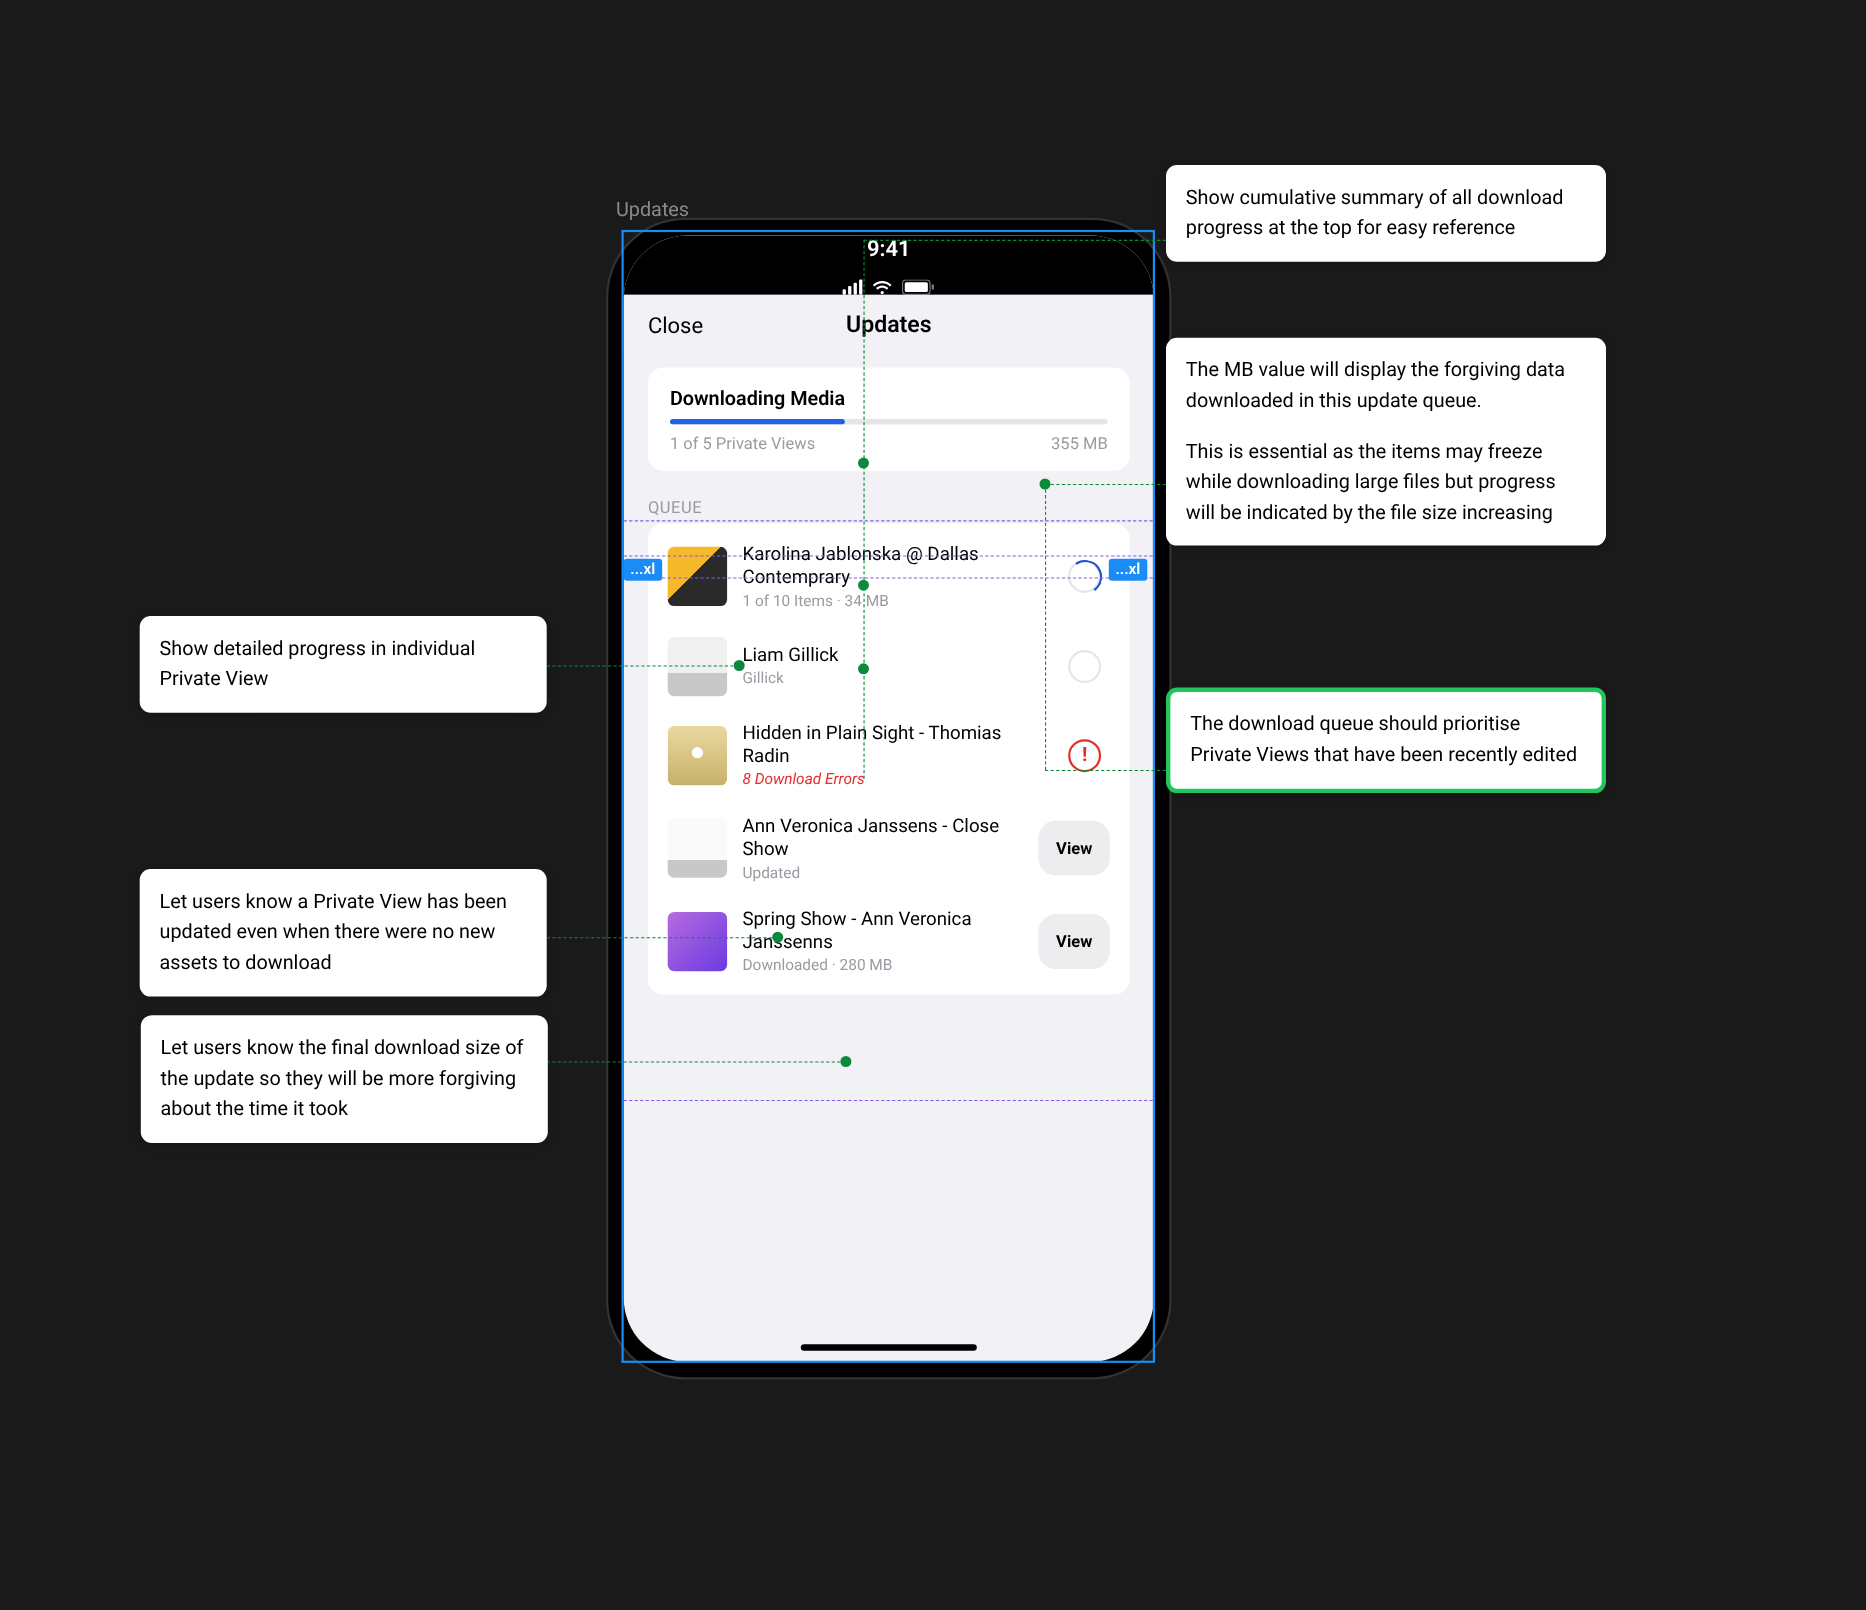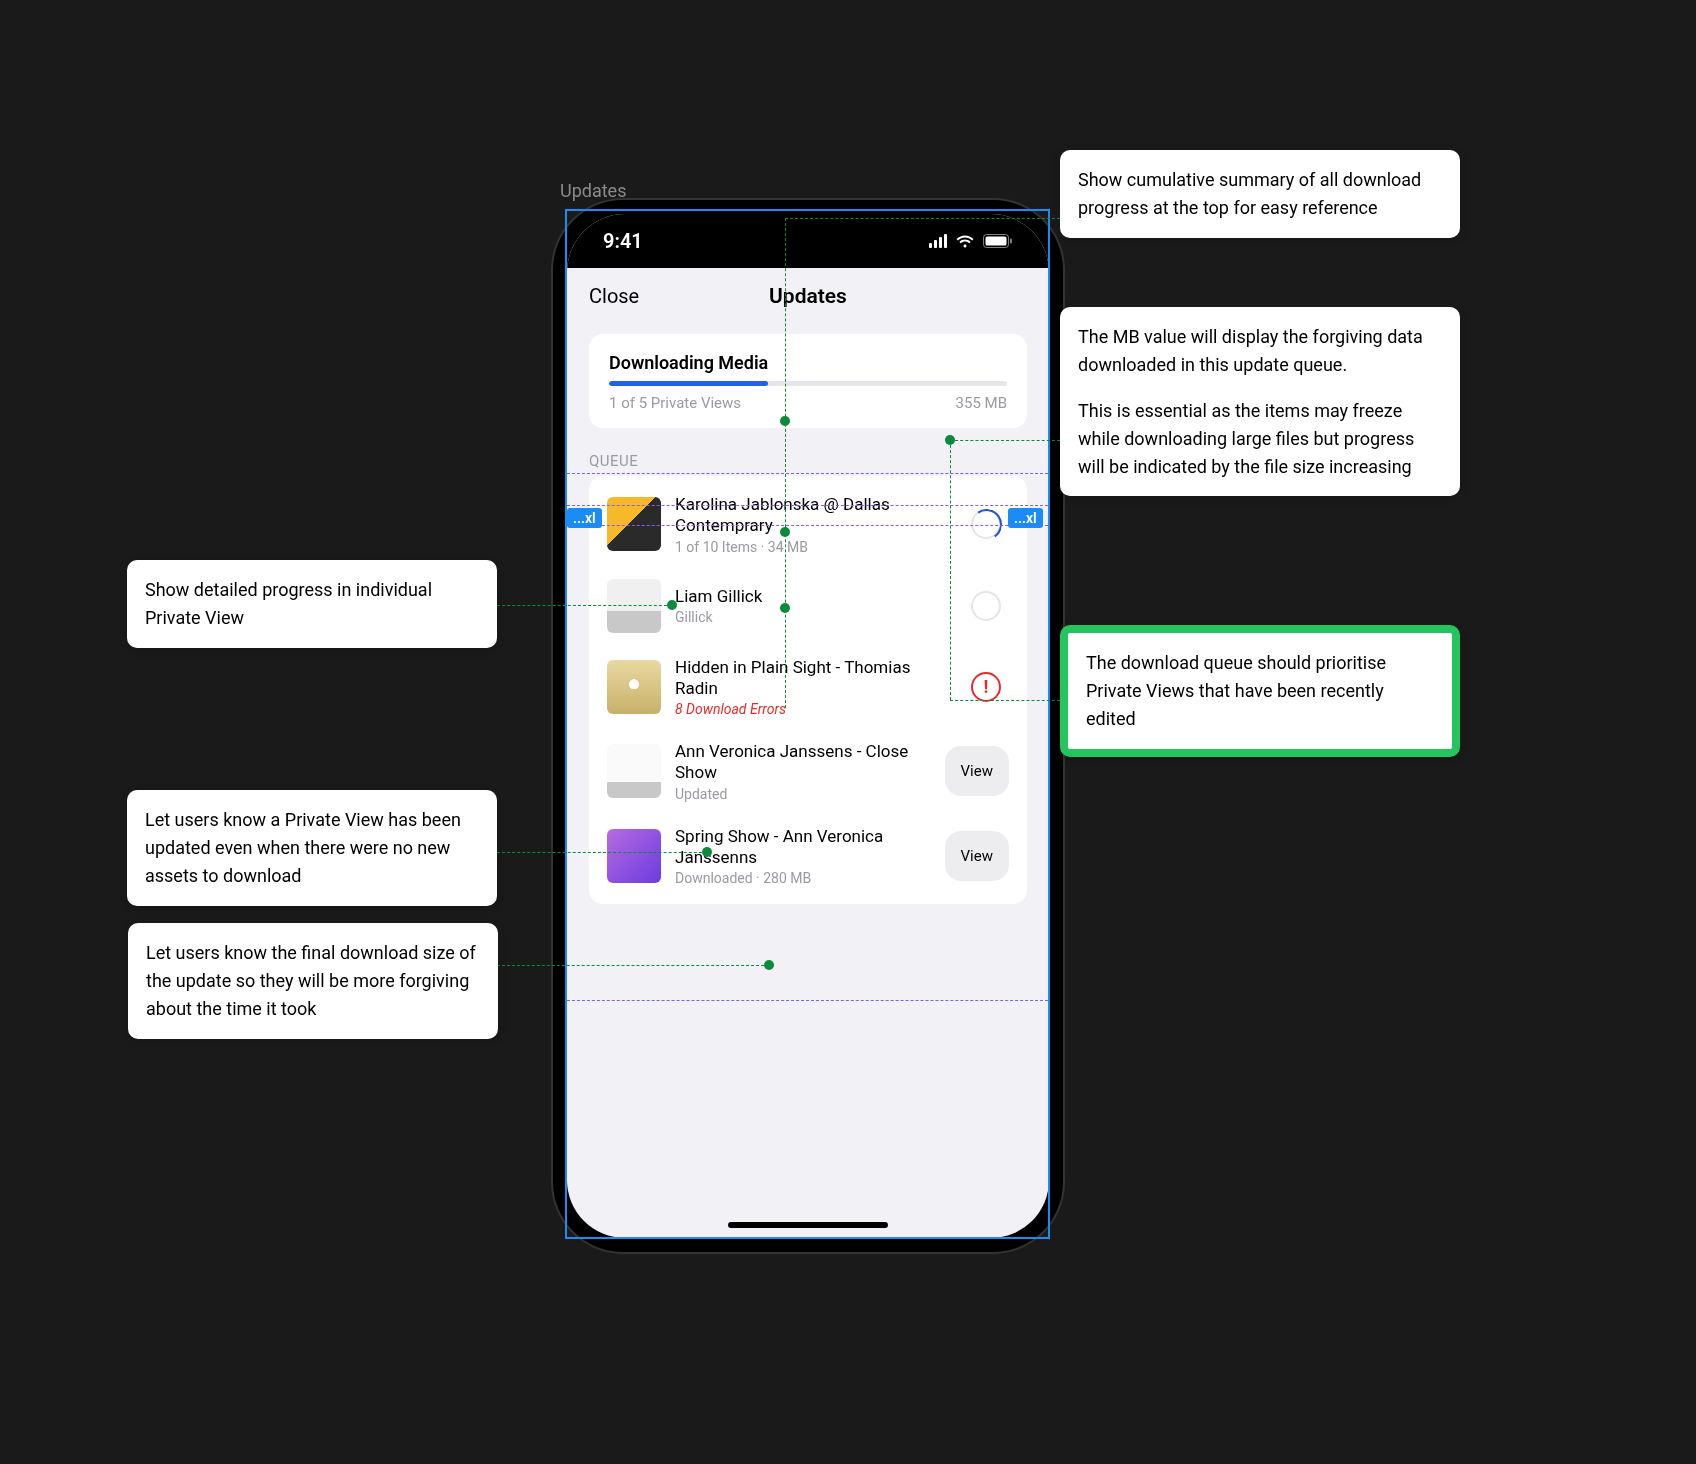--- a/index.html
+++ b/index.html
@@ -5,21 +5,21 @@
 * { box-sizing: border-box; margin: 0; padding: 0; }
 body { background: #1a1a1a; font-family: -apple-system, BlinkMacSystemFont, "Segoe UI", Roboto, Helvetica, Arial, sans-serif; width: 1696px; height: 1464px; position: relative; overflow: hidden; }
 
 .canvas-label { position: absolute; left: 560px; top: 180px; color: #8a8a8a; font-size: 18px; }
 
 
 .phone-frame { position: absolute; left: 553px; top: 200px; width: 510px; height: 1052px; background: #000; border-radius: 70px; padding: 14px; box-shadow: 0 0 0 2px #333; }
 .phone-screen { width: 100%; height: 100%; background: #f2f2f6; border-radius: 58px; overflow: hidden; position: relative; }
 
 
-.status-bar { height: 54px; background: #000; display: flex; justify-content: space-between; align-items: center; padding: 0 36px; color: #fff; }
+.status-bar { height: 54px; background: #000; display: flex; justify-content: space-between; align-items: center; padding: 0 36px; color: #fff; flex-direction: column; }
 .status-time { font-weight: 600; font-size: 20px; }
 .status-icons { display: flex; align-items: center; gap: 8px; }
 .signal-bars { display: inline-flex; align-items: flex-end; gap: 2px; height: 14px; }
 .signal-bars span { display: inline-block; width: 3px; background: #fff; border-radius: 1px; }
 .signal-bars span:nth-child(1){height:5px;} .signal-bars span:nth-child(2){height:8px;} .signal-bars span:nth-child(3){height:11px;} .signal-bars span:nth-child(4){height:14px;}
 .wifi-icon svg, .battery-icon svg { display: block; }
 
 
 .nav-bar { height: 56px; display: flex; align-items: center; position: relative; background: #f2f2f6; }
 .nav-close { position: absolute; left: 22px; font-size: 20px; color: #000; cursor: pointer; }
@@ -41,41 +41,41 @@
 .thumb { width: 54px; height: 54px; border-radius: 6px; flex-shrink: 0; background: #ddd; }
 .row-body { flex: 1; min-width: 0; }
 .row-title { font-size: 17px; color: #000; line-height: 1.25; margin-bottom: 2px; }
 .row-sub { font-size: 14px; color: #9a9aa2; }
 .row-sub.error { color: #e32d2d; font-style: italic; }
 .row-trail { width: 46px; display: flex; align-items: center; justify-content: center; flex-shrink: 0; }
 .spinner-ring { width: 30px; height: 30px; border-radius: 50%; border: 2.5px solid #e4e4ea; position: relative; }
 .spinner-arc { position: absolute; inset: -2.5px; border-radius: 50%; border: 2.5px solid transparent; border-top-color: #1f54d6; border-right-color: #1f54d6; transform: rotate(10deg); }
 .spinner-ring.queued { border-color: #e4e4ea; }
 .error-ring { width: 30px; height: 30px; border-radius: 50%; border: 2.5px solid #e32d2d; color: #e32d2d; display: flex; align-items: center; justify-content: center; font-weight: 700; font-size: 18px; }
-.view-pill { background: #ededef; border-radius: 16px; padding: 16px 16px; font-size: 15px; color: #000; cursor: pointer; text-align: left; }
+.view-pill { background: #ededef; border-radius: 16px; padding: 16px 16px; font-size: 15px; color: #000; cursor: pointer; text-align: left; font-weight: bold; }
 
 
 .home-indicator { position: absolute; bottom: 10px; left: 50%; transform: translateX(-50%); width: 160px; height: 6px; border-radius: 4px; background: #000; }
 
 
 .selection-frame { position: absolute; left: 565px; top: 209px; width: 485px; height: 1030px; border: 2.5px solid #1b8cf5; pointer-events: none; }
 
 
 .purple-guide { position: absolute; border-top: 1.5px dashed #8a5be8; pointer-events: none; }
 .xl-badge { position: absolute; background: #1b8cf5; color: #fff; font-size: 14px; font-weight: 600; padding: 2px 6px; border-radius: 3px; pointer-events: none; }
 
 
 .green-line { position: absolute; border-top: 1.5px dashed #0a8a3a; pointer-events: none; }
 .green-vline { position: absolute; border-left: 1.5px dashed #0a8a3a; pointer-events: none; }
 .green-node { position: absolute; width: 10px; height: 10px; border-radius: 50%; background: #0a8a3a; pointer-events: none; }
 
 
 .anno { position: absolute; background: #fff; border-radius: 10px; padding: 16px 18px; font-size: 18px; line-height: 1.55; color: #000; width: 370px; box-shadow: 0 2px 8px rgba(0,0,0,.15); }
 .anno.right { width: 400px; }
-.anno.green-border { border: 8px solid #22c55e; }
+.anno.green-border { border: 4px solid #22c55e; }
 
 
 .thumb.t1 { background: linear-gradient(135deg, #f5b929 0%, #f5b929 45%, #2a2a2a 45%, #2a2a2a 100%); }
 .thumb.t2 { background: linear-gradient(#f0f0f0 0%, #f0f0f0 60%, #c8c8c8 60%, #c8c8c8 100%); }
 .thumb.t3 { background: radial-gradient(circle at 50% 45%, #fff 0 12%, transparent 13%), linear-gradient(#e9d9a0, #c8b06a); }
 .thumb.t4 { background: linear-gradient(#fafafa 0%, #fafafa 70%, #c8c8c8 70%, #c8c8c8 100%); }
 .thumb.t5 { background: linear-gradient(135deg, #b76be0, #6b3be0); }
 </style>
 </head>
 <body>

